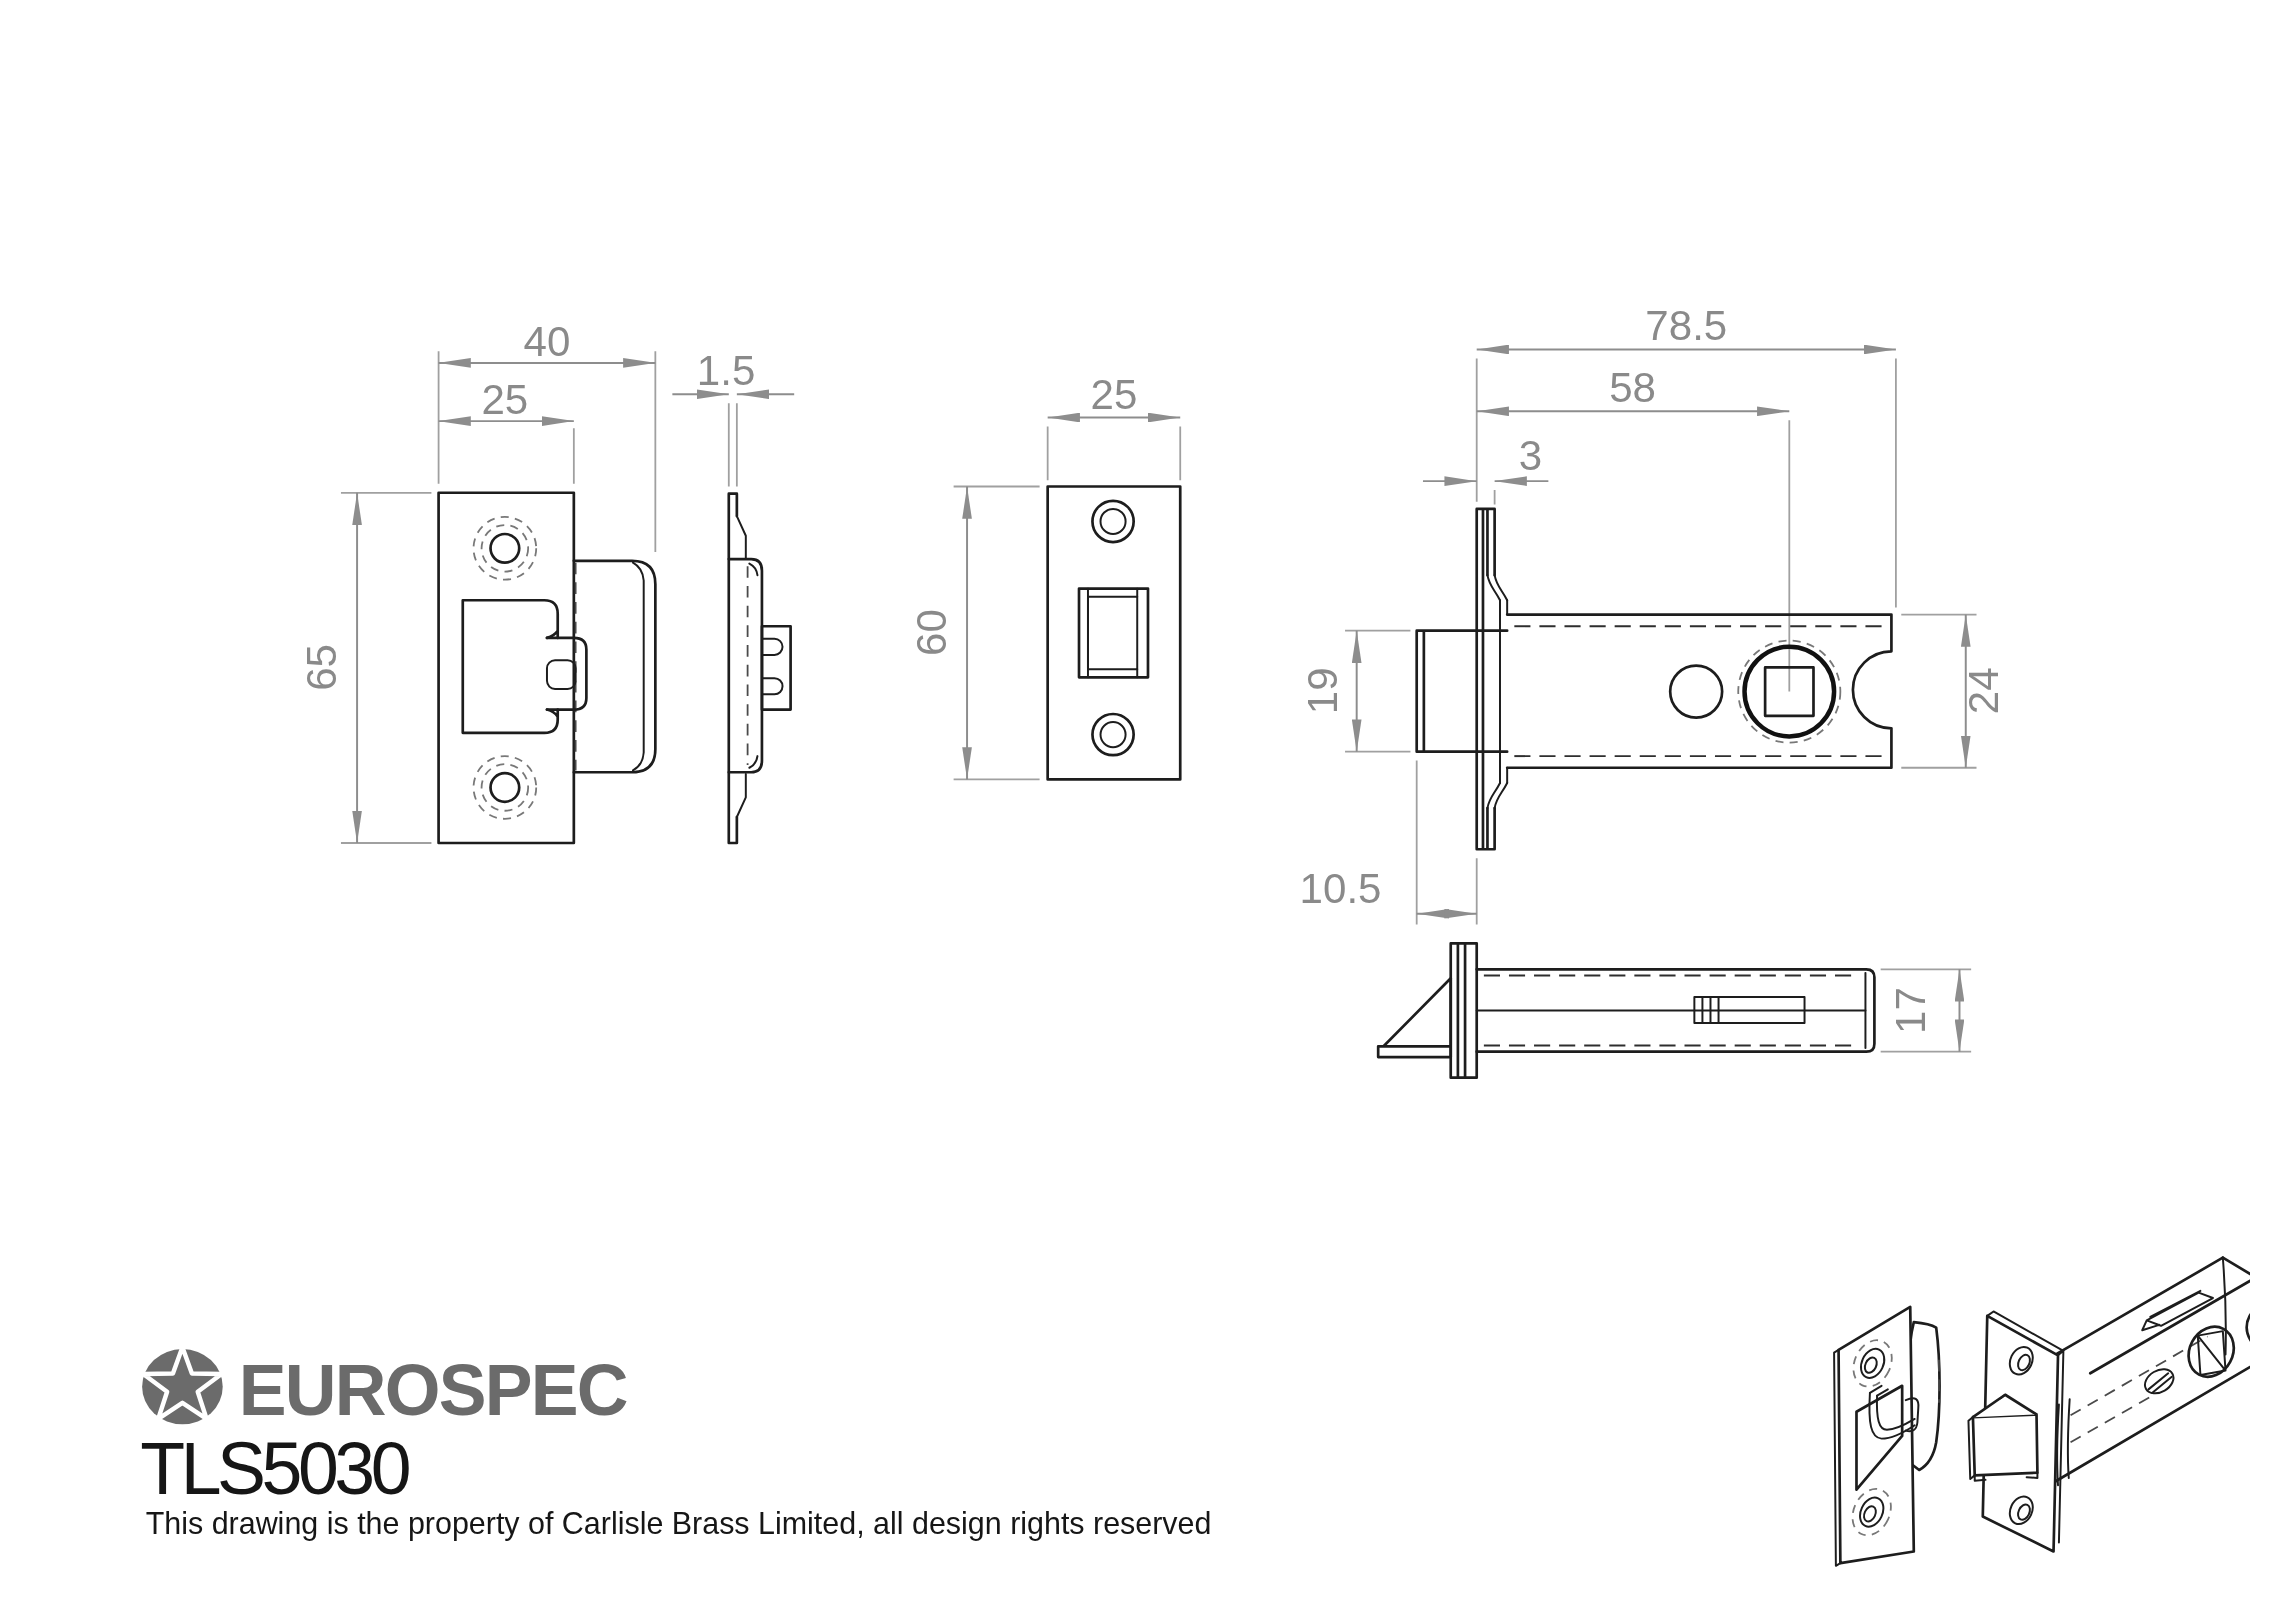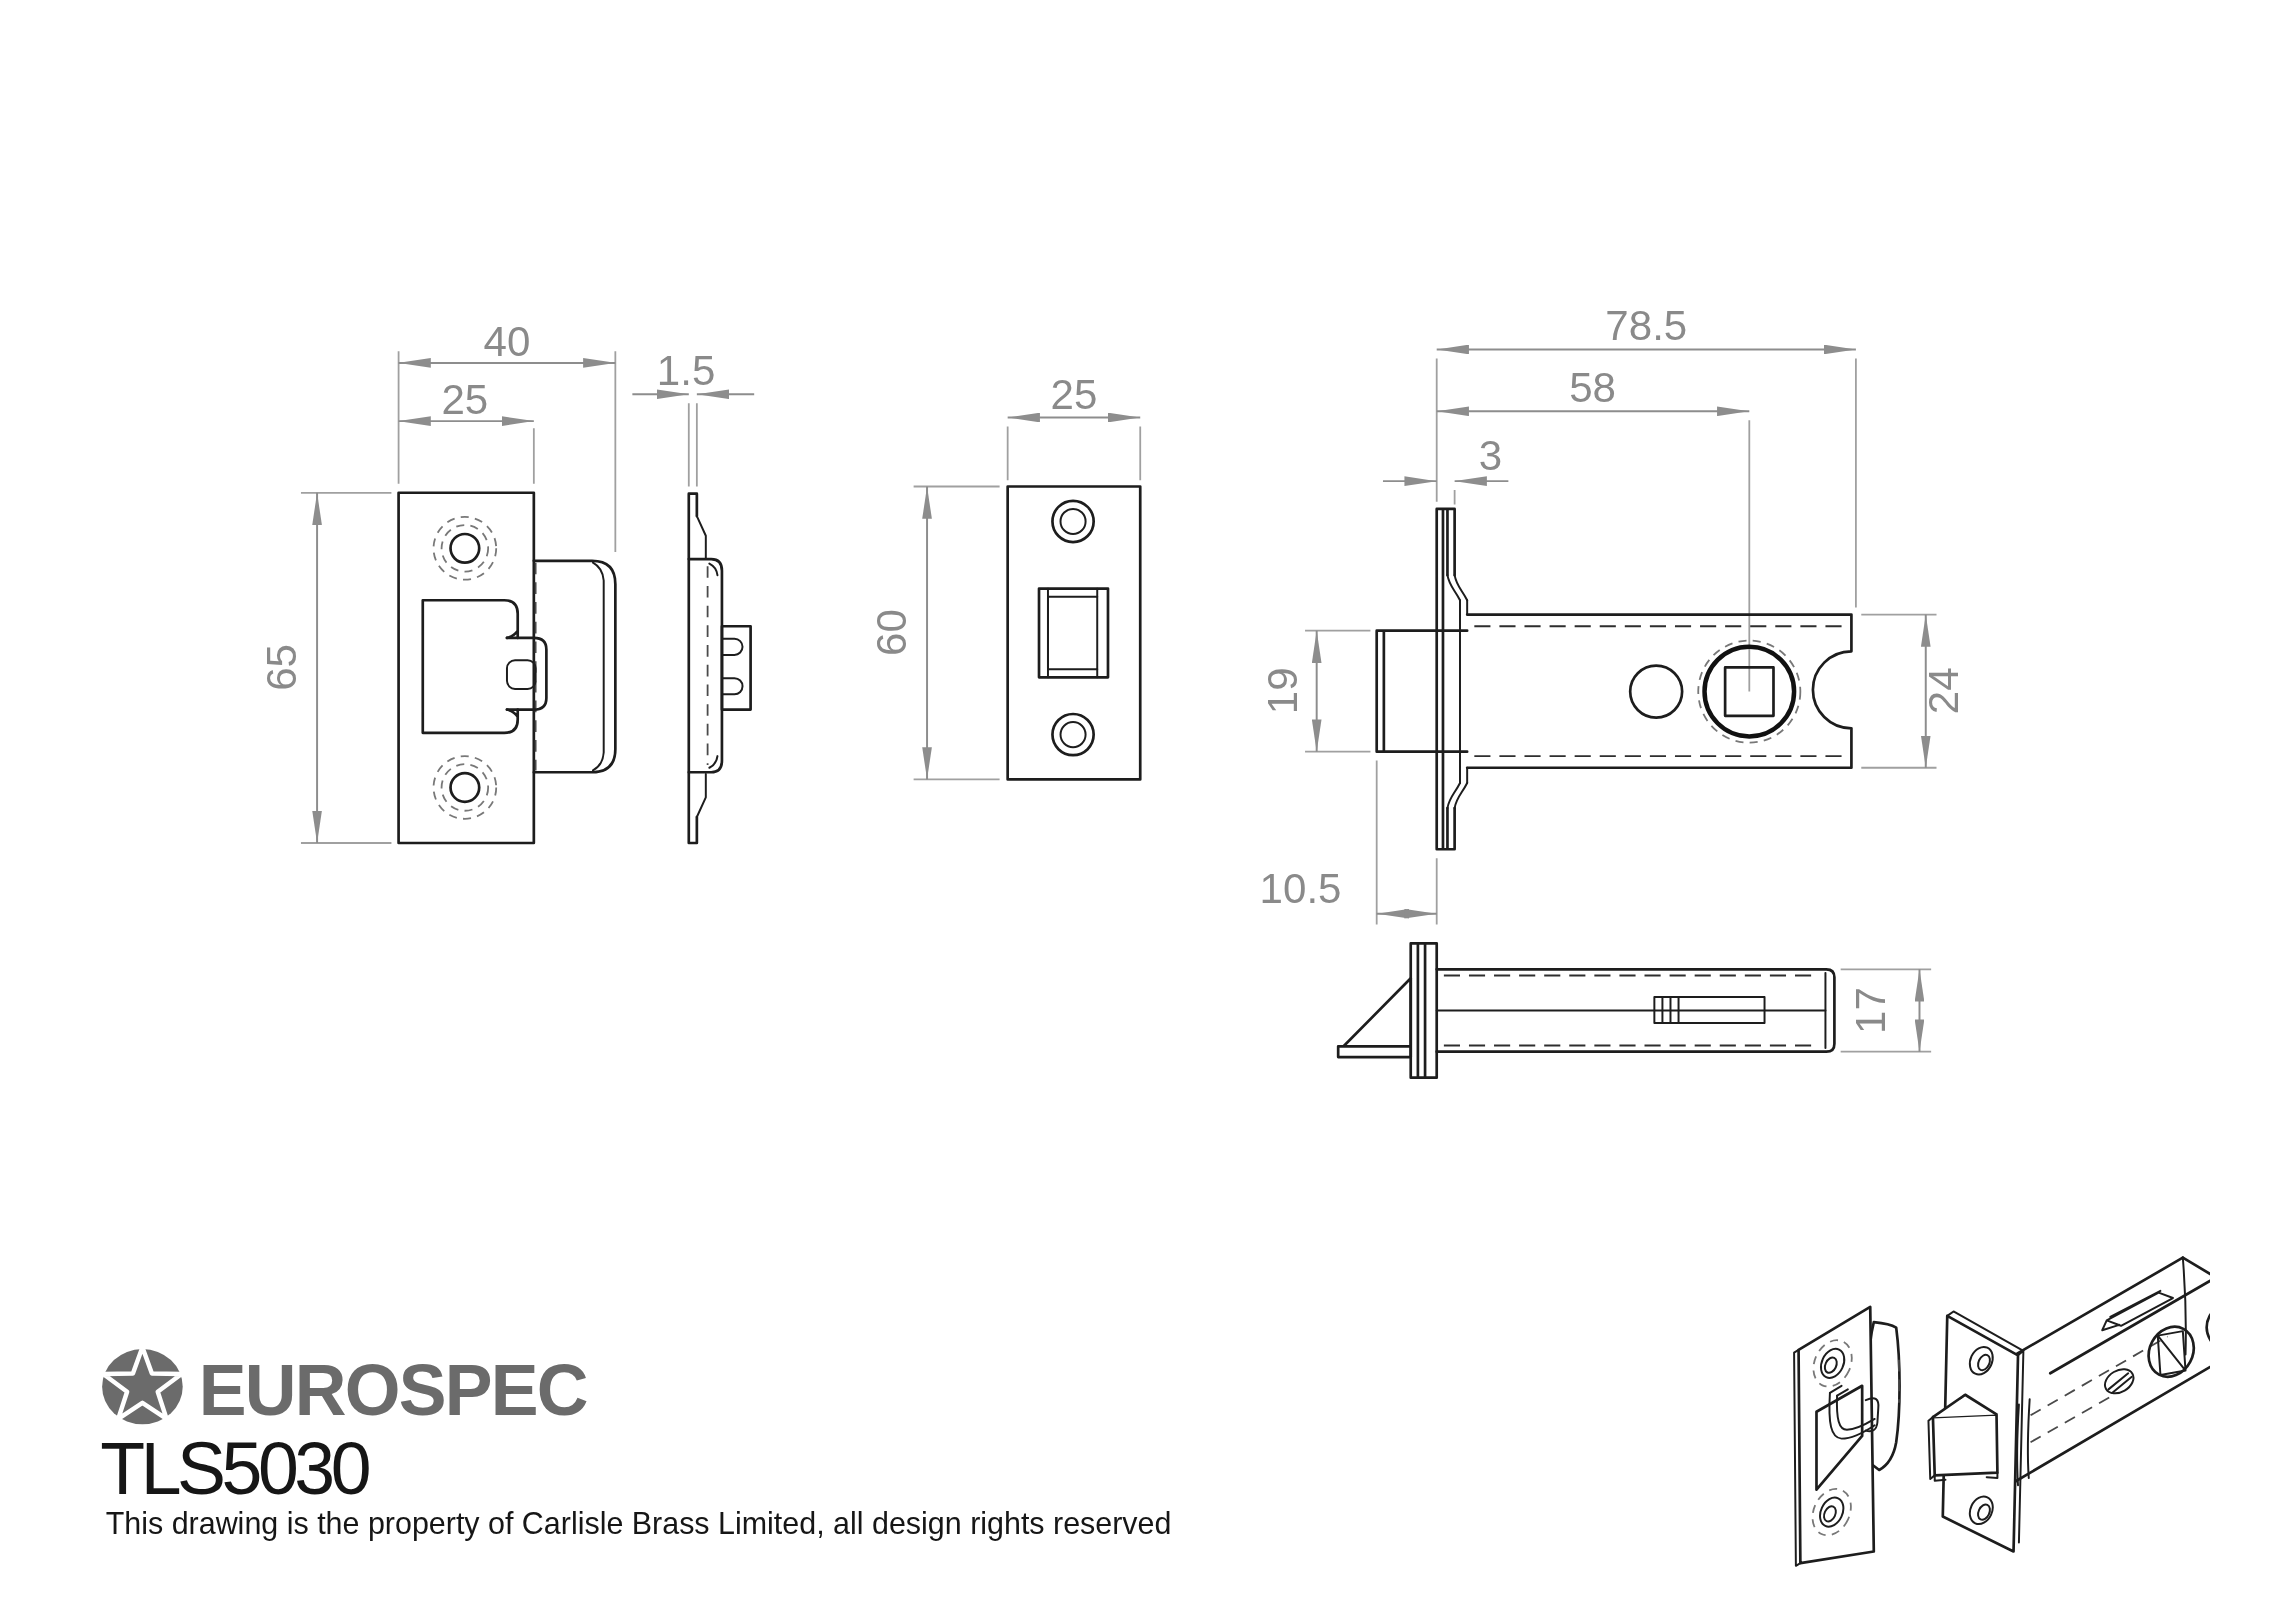--- a/index.html
+++ b/index.html
@@ -1,16 +1,16 @@
 <!DOCTYPE html>
 <html style="font-size:14.3px"><head>
 <meta charset="utf-8">
 <style>
   html,body{margin:0;padding:0;background:#ffffff;}
-  .page{width:2210px;height:1600px;position:relative;background:#fff;overflow:hidden;}
+  .page{width:2210px;height:1600px;position:relative;background:#fff;overflow:hidden;padding-left:40px;}
   svg{display:block;}
   text{font-family:"Liberation Sans","DejaVu Sans",sans-serif;}
   .dimtxt{font-size:47px;fill:#8a8a8a;}
   .brandtxt{font-size:80px;font-weight:700;fill:#6b6b6b;letter-spacing:-2px;}
   .codetxt{font-size:82px;font-weight:400;fill:#161616;letter-spacing:-5px;}
   .copytxt{font-size:34px;fill:#161616;}
   .ln{stroke:#1d1d1d;stroke-width:3;fill:none;stroke-linecap:round;stroke-linejoin:round;}
   .ln2{stroke:#1d1d1d;stroke-width:2.2;fill:none;stroke-linecap:round;stroke-linejoin:round;}
   .lnw{stroke:#1d1d1d;stroke-width:3;fill:#ffffff;stroke-linejoin:round;}
   .bold{stroke:#111;stroke-width:5;fill:none;}

